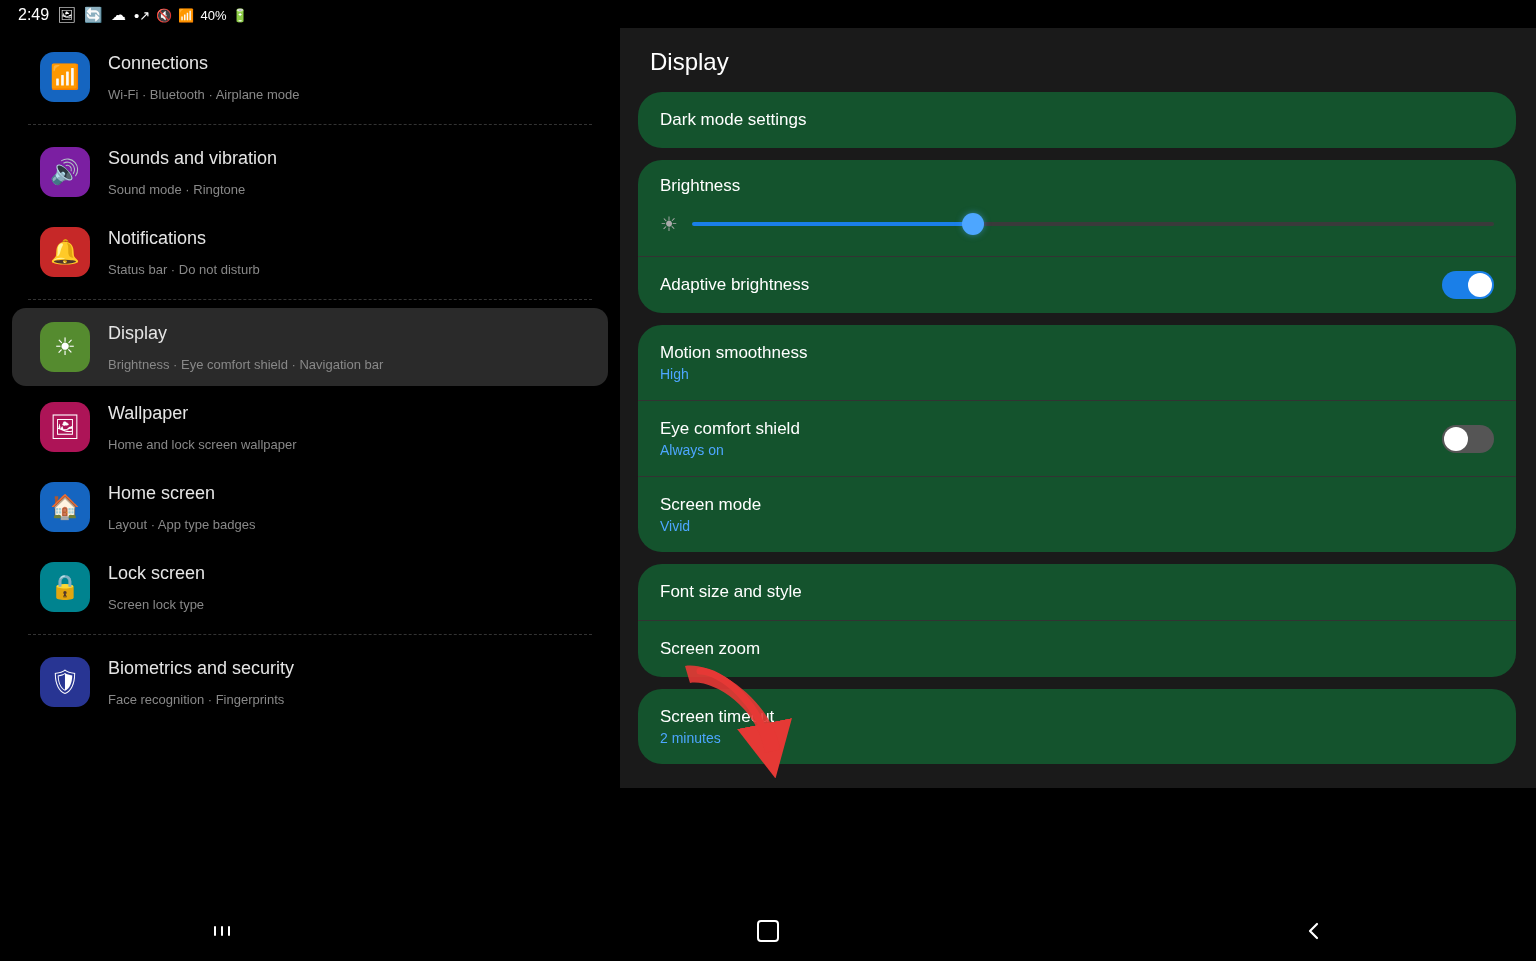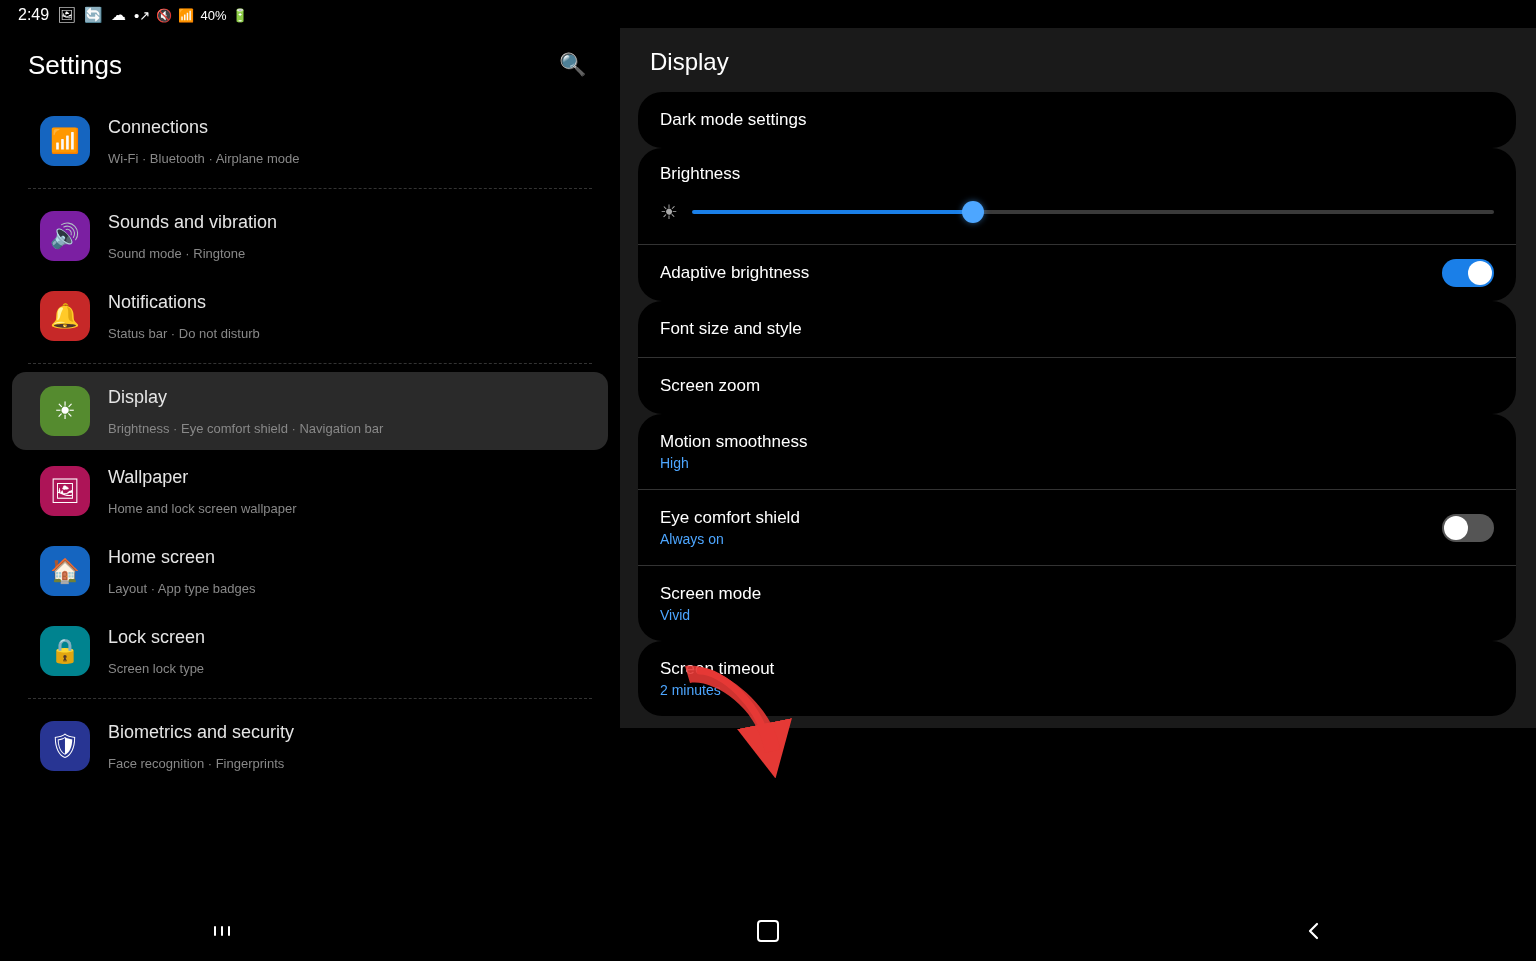--- a/index.html
+++ b/index.html
@@ -112,22 +112,23 @@
       overflow-y: auto;
     }
     .right-header {
       font-size: 24px;
       font-weight: 400;
       color: #fff;
       padding: 8px 12px 16px 12px;
     }
 
     .settings-card {
-      background: #000000;
+      background: #14532d;
       border-radius: 24px;
+      margin-bottom: 12px;
       overflow: hidden;
     }
     .settings-row {
       padding: 18px 22px;
       display: flex;
       align-items: center;
       justify-content: space-between;
       border-bottom: 1px solid #333;
       cursor: pointer;
     }
@@ -250,24 +251,20 @@
     <span>🔇</span>
     <span>📶</span>
     <span>40%</span>
     <span>🔋</span>
   </div>
 </div>
 
 <div class="main-content">
 
   <div class="sidebar">
-    <div class="sidebar-header">
-      <span class="sidebar-title">Settings</span>
-      <div class="sidebar-search">🔍</div>
-    </div>
 
     <div class="sidebar-item">
       <div class="icon-wrap" style="background:#1565C0;">
         <span>📶</span>
       </div>
       <div class="item-text">
         <div class="item-title">Connections</div>
         <div class="item-subtitle">Wi-Fi · Bluetooth · Airplane mode</div>
       </div>
     </div>
@@ -377,50 +374,50 @@
           <div class="adaptive-label">Adaptive brightness</div>
           <div class="toggle on">
             <div class="toggle-thumb"></div>
           </div>
         </div>
       </div>
 
       <div class="settings-card">
         <div class="settings-row">
           <div>
-            <div class="row-label">Font size and style</div>
-          </div>
-        </div>
-        <div class="settings-row" style="border-bottom:none;">
-          <div>
-            <div class="row-label">Screen zoom</div>
-          </div>
-        </div>
-      </div>
-
-      <div class="settings-card">
-        <div class="settings-row">
-          <div>
             <div class="row-label">Motion smoothness</div>
             <div class="row-sublabel blue">High</div>
           </div>
         </div>
         <div class="settings-row">
           <div>
             <div class="row-label">Eye comfort shield</div>
             <div class="row-sublabel blue">Always on</div>
           </div>
           <div class="toggle off">
             <div class="toggle-thumb"></div>
           </div>
         </div>
         <div class="settings-row">
           <div>
             <div class="row-label">Screen mode</div>
             <div class="row-sublabel blue">Vivid</div>
+          </div>
+        </div>
+      </div>
+
+      <div class="settings-card">
+        <div class="settings-row">
+          <div>
+            <div class="row-label">Font size and style</div>
+          </div>
+        </div>
+        <div class="settings-row" style="border-bottom:none;">
+          <div>
+            <div class="row-label">Screen zoom</div>
           </div>
         </div>
       </div>
 
       <div class="settings-card">
         <div class="settings-row">
           <div>
             <div class="row-label">Screen timeout</div>
             <div class="row-sublabel blue">2 minutes</div>
           </div>

